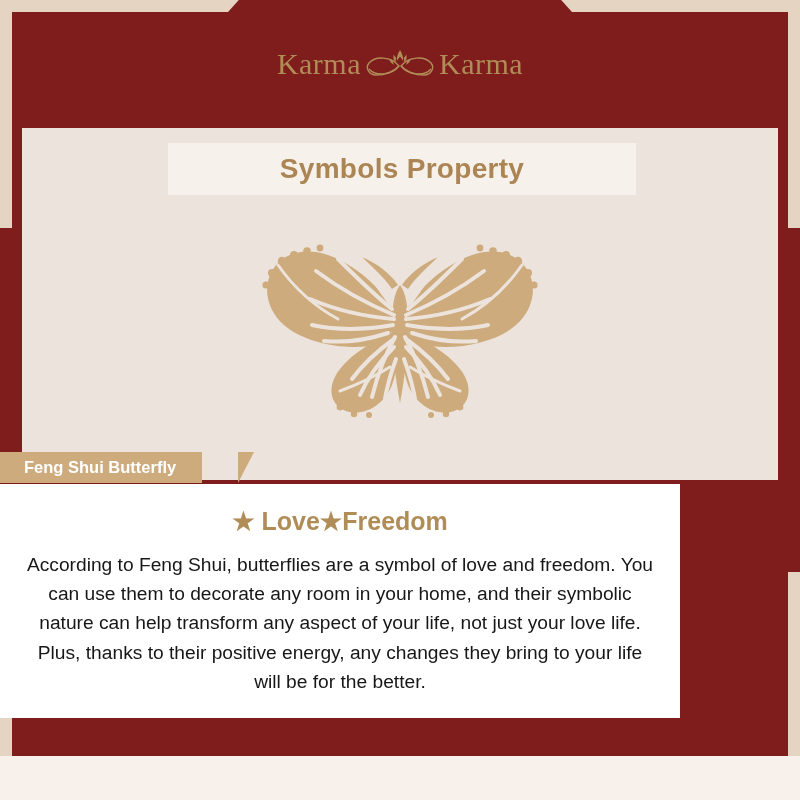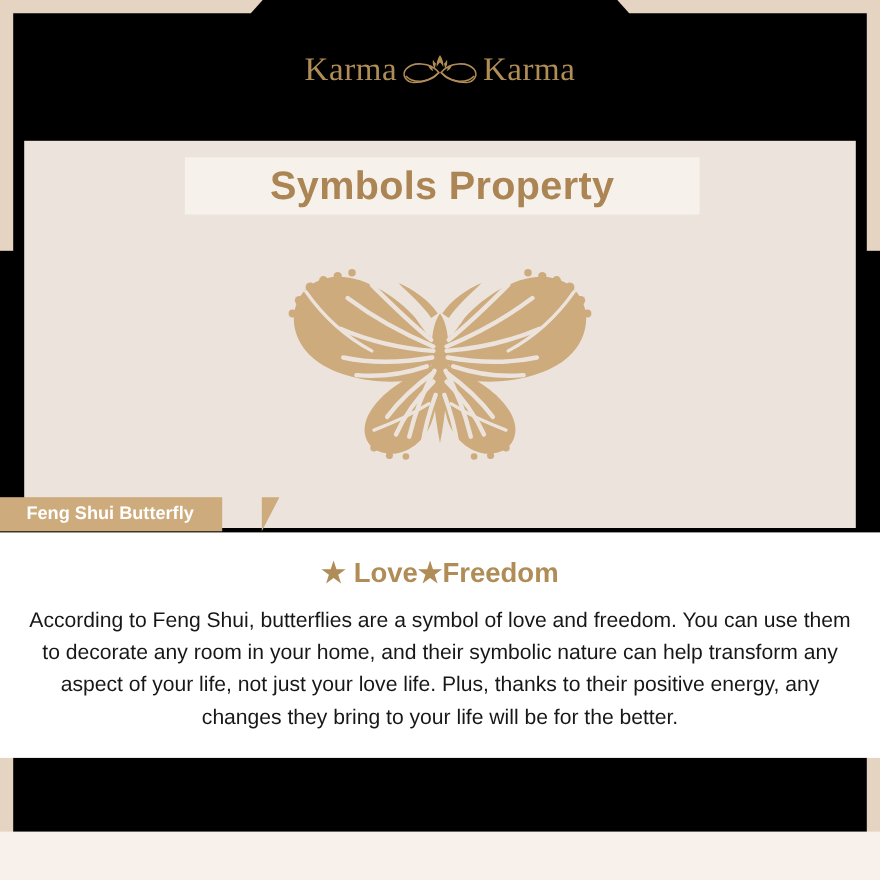--- a/index.html
+++ b/index.html
@@ -10,21 +10,21 @@
     width: 800px;
     height: 800px;
     font-family: "Liberation Sans", sans-serif;
     background: #f8f1ec;
     overflow: hidden;
   }
   #page {
     position: relative;
     width: 800px;
     height: 800px;
-    background: #000000;
+    background: #7f1d1d;
   }
 
   
   .corner {
     position: absolute;
     background: #e6d4c3;
   }
   .corner-tl {
     top: 0; left: 0;
     width: 228px; height: 12px;
@@ -110,21 +110,21 @@
     left: 168px;
     top: 143px;
     width: 468px;
     height: 52px;
     background: #f7f1ec;
     display: flex;
     align-items: center;
     justify-content: center;
   }
   .title-text {
-    font-size: 36px;
+    font-size: 28px;
     font-weight: bold;
     color: #ab8554;
     letter-spacing: 0.3px;
   }
 
   
   .art {
     position: absolute;
     left: 22px;
     top: 206px;
@@ -163,21 +163,21 @@
     border-top: 31px solid #cdab7c;
     border-right: 16px solid transparent;
     z-index: 5;
   }
 
   
   .desc-block {
     position: absolute;
     left: 0;
     top: 484px;
-    width: 800px;
+    width: 680px;
     background: #ffffff;
     padding-top: 24px;
     padding-bottom: 22px;
   }
   .subhead {
     text-align: center;
     font-size: 25px;
     font-weight: bold;
     color: #b08c57;
     letter-spacing: 0;

